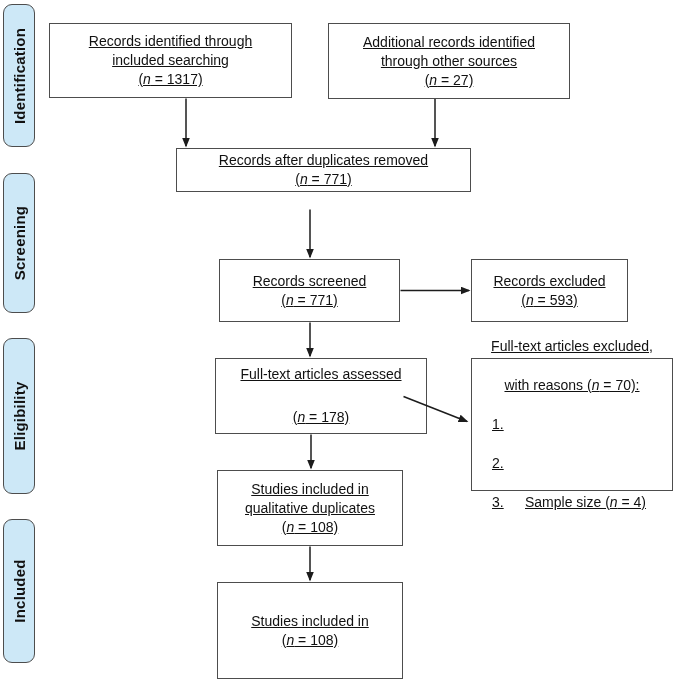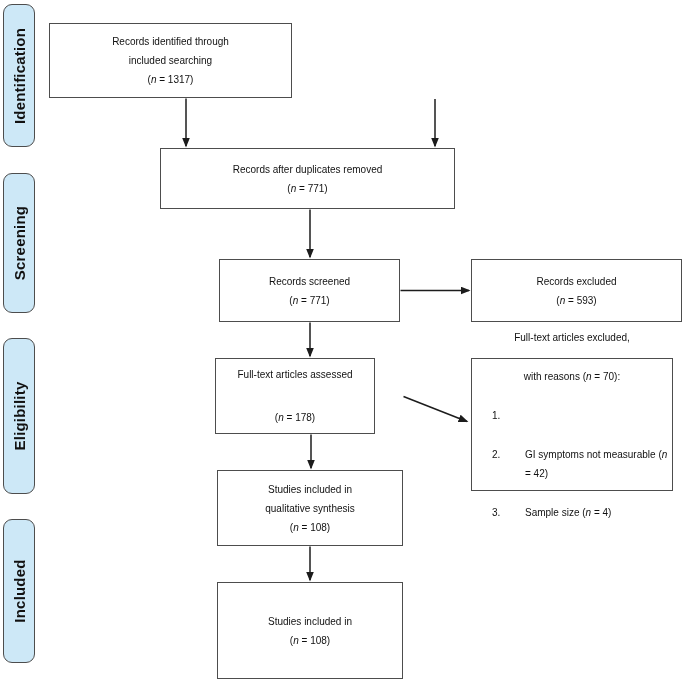--- a/index.html
+++ b/index.html
@@ -23,22 +23,23 @@
   .flow-box {
     position: absolute;
     box-sizing: border-box;
     background: #ffffff;
     border: 1.5px solid var(--box-border);
     display: flex;
     flex-direction: column;
     justify-content: center;
     align-items: center;
     text-align: center;
-    font-size: 10px;
+    font-size: 14px;
     line-height: 19px;
+    text-decoration: underline;
   }
   .flow-box .line { width: 100%; }
   .flow-box i { font-style: italic; }
   .side-label {
     position: absolute;
     box-sizing: border-box;
     background: var(--sidebar-fill);
     border: 1.6px solid var(--sidebar-border);
     border-radius: 9px;
   }
@@ -89,60 +90,64 @@
   <div class="side-label" style="left:3px; top:519px; width:32px; height:144px;">
     <span>Included</span>
   </div>
 
   <div class="flow-box" style="left:49px; top:23px; width:243px; height:75px;">
     <div class="line">Records identified through</div>
     <div class="line">included searching</div>
     <div class="line">(<i>n</i> = 1317)</div>
   </div>
 
+  <div class="flow-box" style="left:328px; top:23px; width:242px; height:76px;">
+    <div class="line">Additional records identified</div>
+    <div class="line">through other sources</div>
+    <div class="line">(<i>n</i> = 27)</div>
+  </div>
 
-  <div class="flow-box" style="left:160px; top:148px; width:295px; height:61px;">
+  <div class="flow-box" style="left:176px; top:148px; width:295px; height:44px;">
     <div class="line">Records after duplicates removed</div>
     <div class="line">(<i>n</i> = 771)</div>
   </div>
 
   <div class="flow-box" style="left:219px; top:259px; width:181px; height:63px;text-align:center;">
     <div class="line">Records screened</div>
     <div class="line">(<i>n</i> = 771)</div>
   </div>
 
-  <div class="flow-box" style="left:471px; top:259px; width:211px; height:63px;">
+  <div class="flow-box" style="left:471px; top:259px; width:157px; height:63px;">
     <div class="line">Records excluded</div>
     <div class="line">(<i>n</i> = 593)</div>
   </div>
 
-  <div class="flow-box" style="left:215px; top:358px; width:160px; height:76px;gap:24px;">
+  <div class="flow-box" style="left:215px; top:358px; width:212px; height:76px;gap:24px;">
     <div class="line">Full-text articles assessed</div>
     <div class="line">(<i>n</i> = 178)</div>
   </div>
 
   <div class="flow-box reasons-box" style="left:471px; top:358px; width:202px; height:133px;">
     <div class="line heading">Full-text articles excluded,</div>
     <div class="line heading">with reasons (<i>n</i> = 70):</div>
     <div class="reason-row">
       <span class="reason-num">1.</span>
     </div>
     <div class="reason-row">
       <span class="reason-num">2.</span>
-      <span class="reason-text">GI symptoms not measurable (<i>n</i> = 42)</span>
     </div>
     <div class="reason-row">
       <span class="reason-num">3.</span>
       <span class="reason-text">Sample size (<i>n</i> = 4)</span>
     </div>
   </div>
 
   <div class="flow-box" style="left:217px; top:470px; width:186px; height:76px;">
     <div class="line">Studies included in</div>
-    <div class="line">qualitative synthesis</div>
+    <div class="line">qualitative duplicates</div>
     <div class="line">(<i>n</i> = 108)</div>
   </div>
 
   <div class="flow-box" style="left:217px; top:582px; width:186px; height:97px;">
     <div class="line">Studies included in</div>
     <div class="line">(<i>n</i> = 108)</div>
   </div>
 
   <svg class="arrows" width="683" height="682" viewBox="0 0 683 682">
     <defs>

